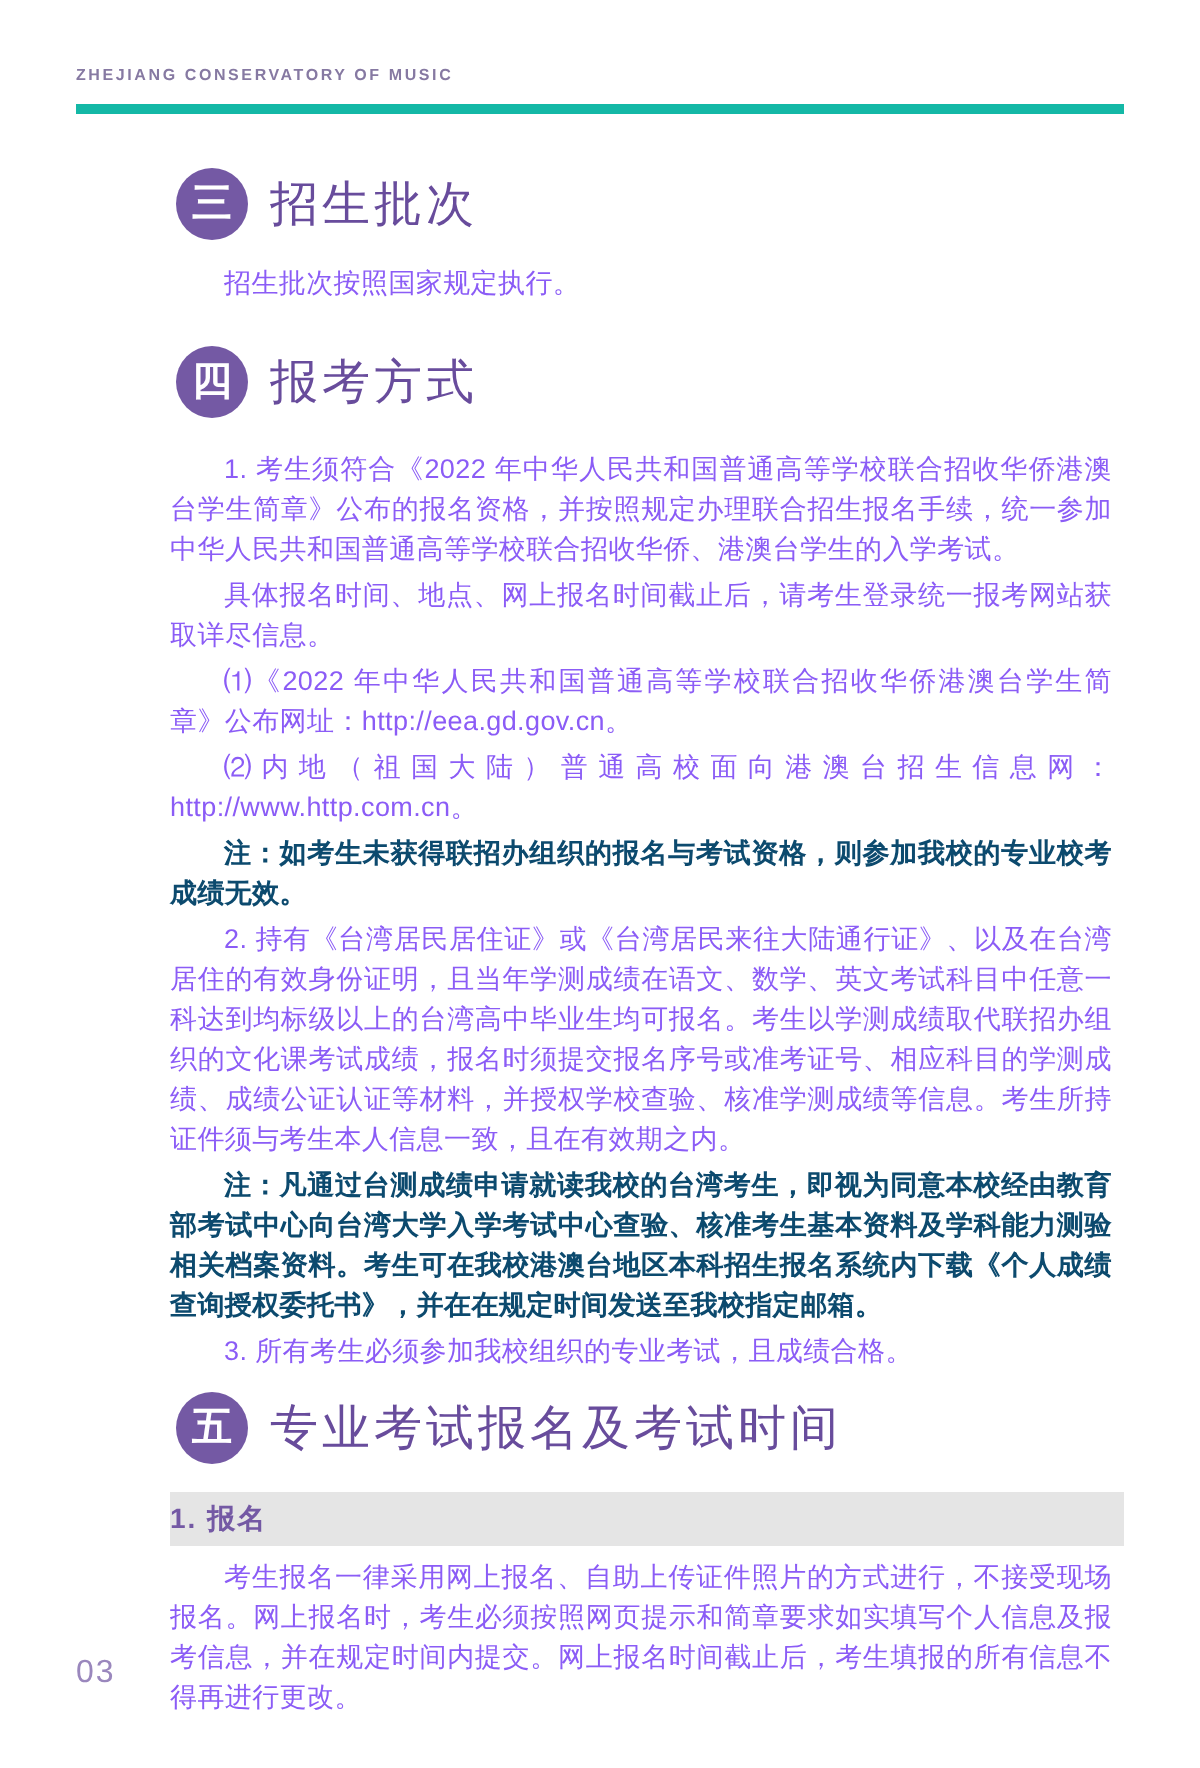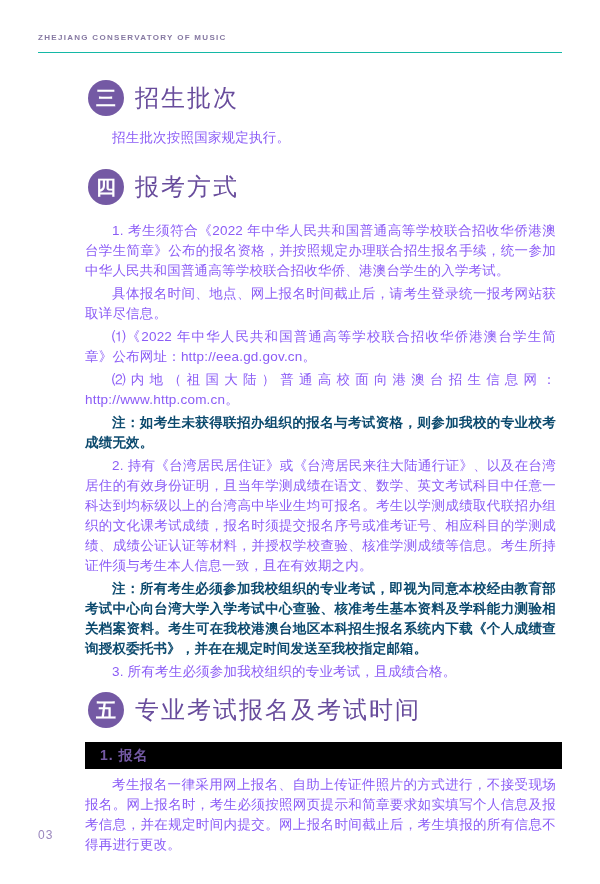--- a/index.html
+++ b/index.html
@@ -8,21 +8,21 @@
     width: 600px;
     height: 884px;
     background: #ffffff;
     overflow: hidden;
     font-family: "Liberation Sans", "DejaVu Sans", sans-serif;
   }
   
   .header {
     margin: 33px 38px 0 38px;
     padding-bottom: 10px;
-    border-bottom: 1px solid #14b8a6;
+    border-bottom: 5px solid #14b8a6;
   }
   .brand {
     font-size: 8px;
     letter-spacing: 1.3px;
     color: #8679a2;
     font-weight: bold;
   }
   
   .section-heading {
     display: flex;
@@ -72,38 +72,37 @@
     letter-spacing: 0.2px;
   }
   .content p.bold {
     font-weight: bold;
     color: #0c4a6e;
   }
   
   .subsection-bar {
     margin: 14px 38px 0 85px;
     height: 27px;
-    background: #000000;
+    background: #e5e5e5;
     display: flex;
     align-items: center;
-    padding-left: 15px;
     box-sizing: border-box;
   }
   .subsection-label {
     color: #7459a4;
     font-weight: bold;
     font-size: 14px;
     letter-spacing: 1px;
   }
   
   .page-number {
     position: absolute;
     left: 38px;
     top: 828px;
-    font-size: 12px;
+    font-size: 16px;
     color: #9a87bd;
     letter-spacing: 1px;
   }
 </style>
 </head>
 <body>
 
 <div class="page">
 
   <div class="header">
@@ -122,21 +121,21 @@
     <div class="badge">四</div>
     <div class="section-title">报考方式</div>
   </div>
   <div class="content c-sec4">
     <p>1. 考生须符合《2022 年中华人民共和国普通高等学校联合招收华侨港澳台学生简章》公布的报名资格，并按照规定办理联合招生报名手续，统一参加中华人民共和国普通高等学校联合招收华侨、港澳台学生的入学考试。</p>
     <p>具体报名时间、地点、网上报名时间截止后，请考生登录统一报考网站获取详尽信息。</p>
     <p>⑴《2022 年中华人民共和国普通高等学校联合招收华侨港澳台学生简章》公布网址：http://eea.gd.gov.cn。</p>
     <p>⑵内地（祖国大陆）普通高校面向港澳台招生信息网：http://www.http.com.cn。</p>
     <p class="bold">注：如考生未获得联招办组织的报名与考试资格，则参加我校的专业校考成绩无效。</p>
     <p>2. 持有《台湾居民居住证》或《台湾居民来往大陆通行证》、以及在台湾居住的有效身份证明，且当年学测成绩在语文、数学、英文考试科目中任意一科达到均标级以上的台湾高中毕业生均可报名。考生以学测成绩取代联招办组织的文化课考试成绩，报名时须提交报名序号或准考证号、相应科目的学测成绩、成绩公证认证等材料，并授权学校查验、核准学测成绩等信息。考生所持证件须与考生本人信息一致，且在有效期之内。</p>
-    <p class="bold">注：所有考生必须参加我校组织的专业考试，即视为同意本校经由教育部考试中心向台湾大学入学考试中心查验、核准考生基本资料及学科能力测验相关档案资料。考生可在我校港澳台地区本科招生报名系统内下载《个人成绩查询授权委托书》，并在在规定时间发送至我校指定邮箱。</p>
+    <p class="bold">注：凡通过台测成绩申请就读我校的台湾考生，即视为同意本校经由教育部考试中心向台湾大学入学考试中心查验、核准考生基本资料及学科能力测验相关档案资料。考生可在我校港澳台地区本科招生报名系统内下载《个人成绩查询授权委托书》，并在在规定时间发送至我校指定邮箱。</p>
     <p>3. 所有考生必须参加我校组织的专业考试，且成绩合格。</p>
   </div>
 
   <div class="section-heading h-sec5">
     <div class="badge">五</div>
     <div class="section-title">专业考试报名及考试时间</div>
   </div>
   <div class="subsection-bar">
     <span class="subsection-label">1. 报名</span>
   </div>

